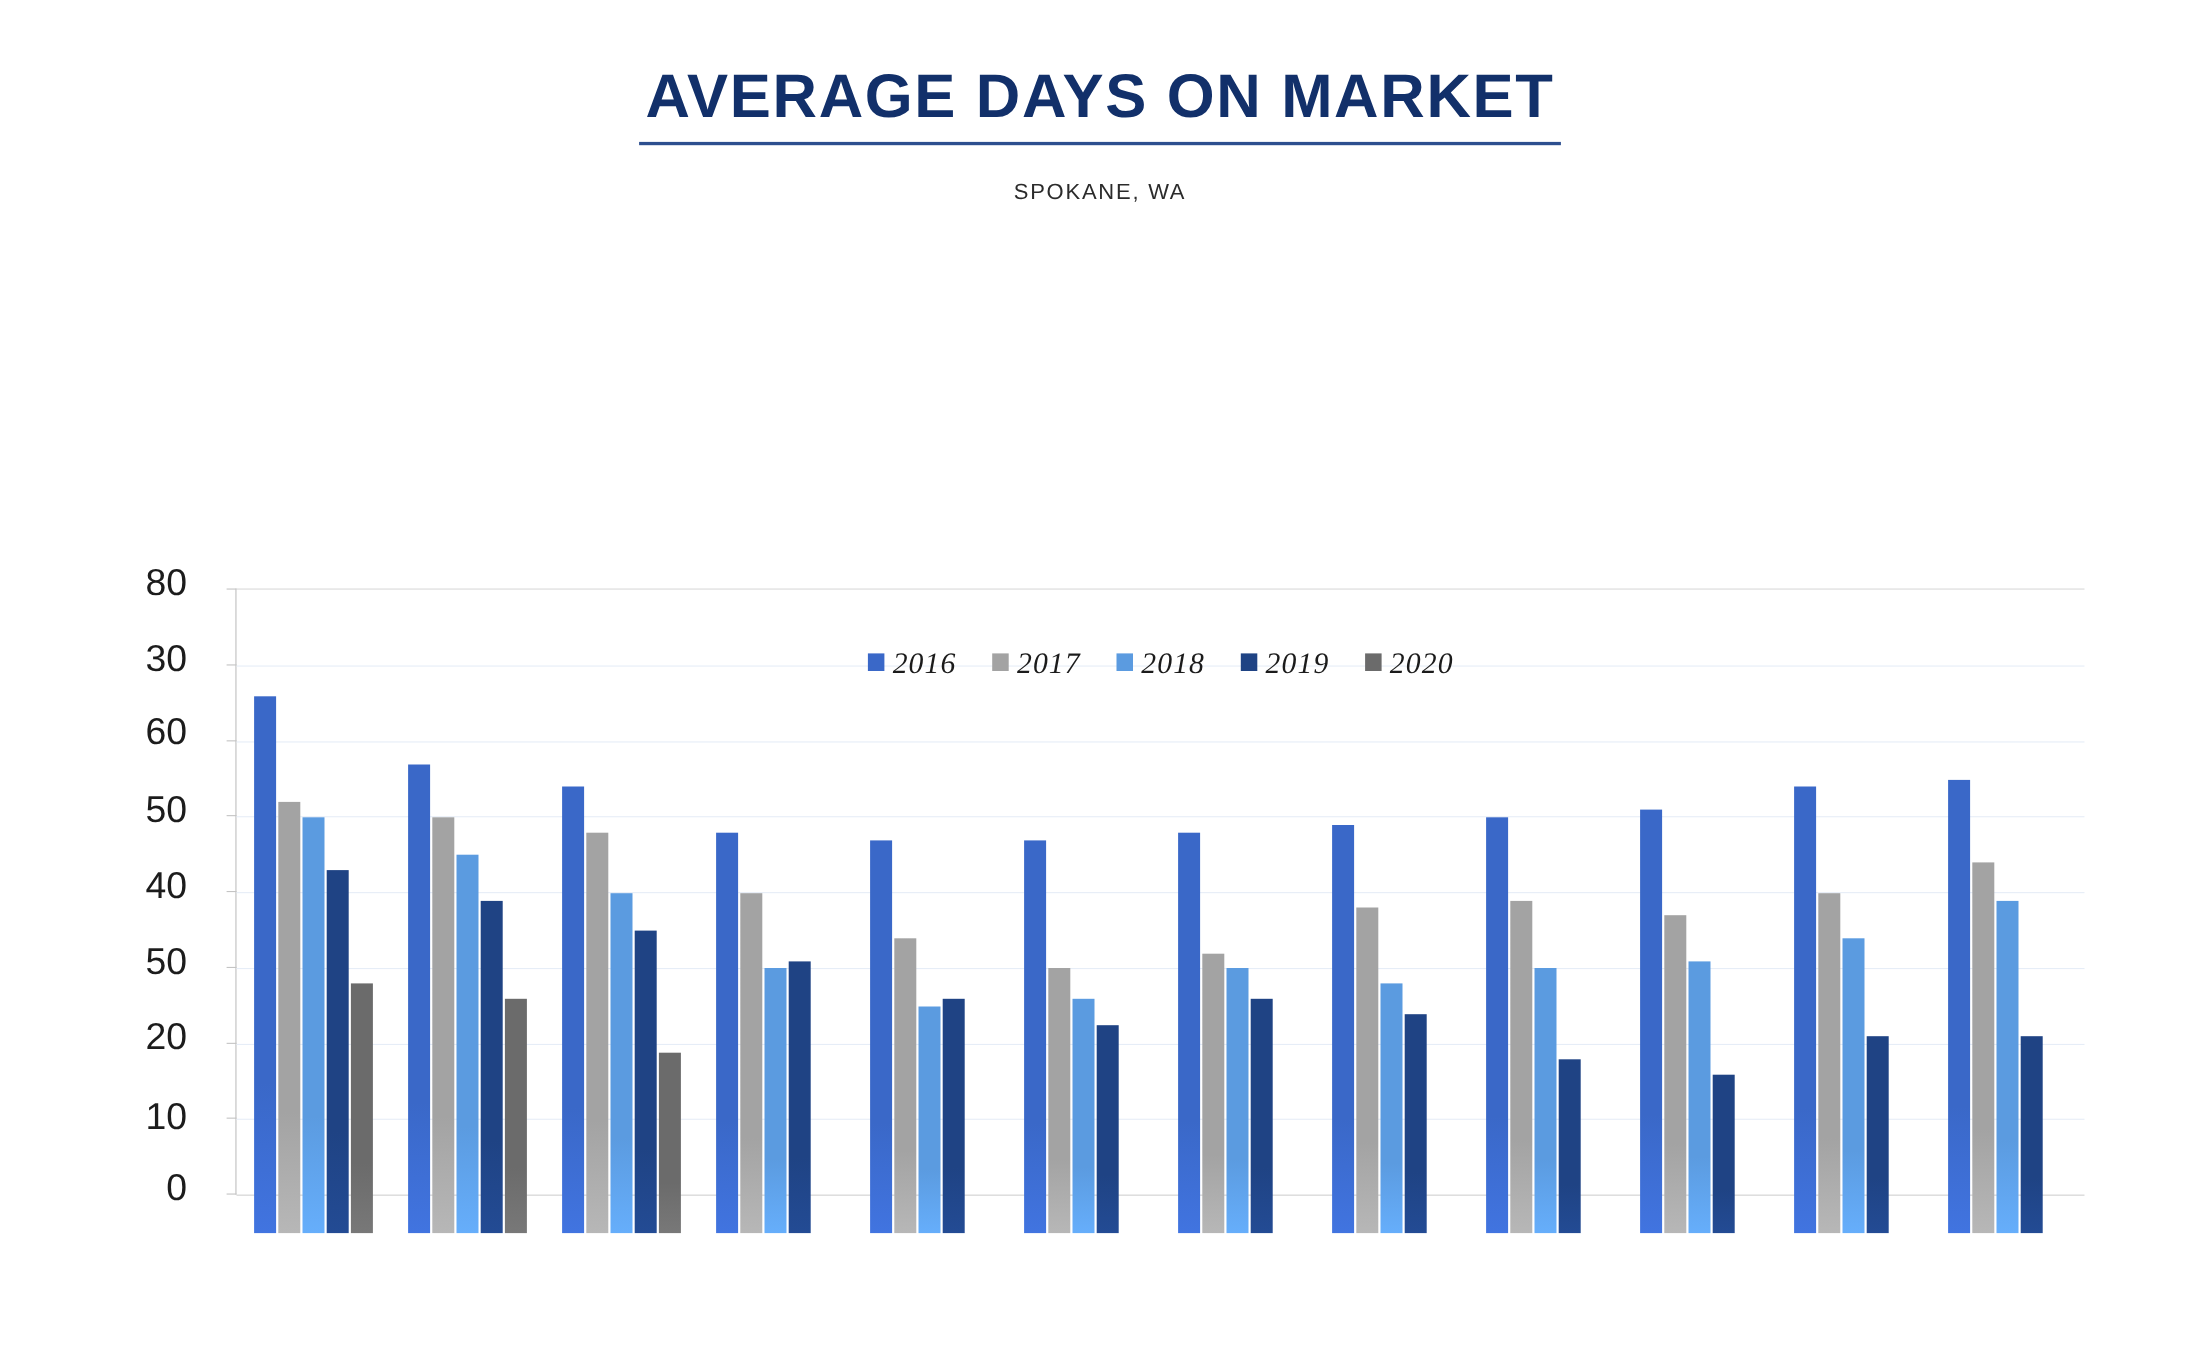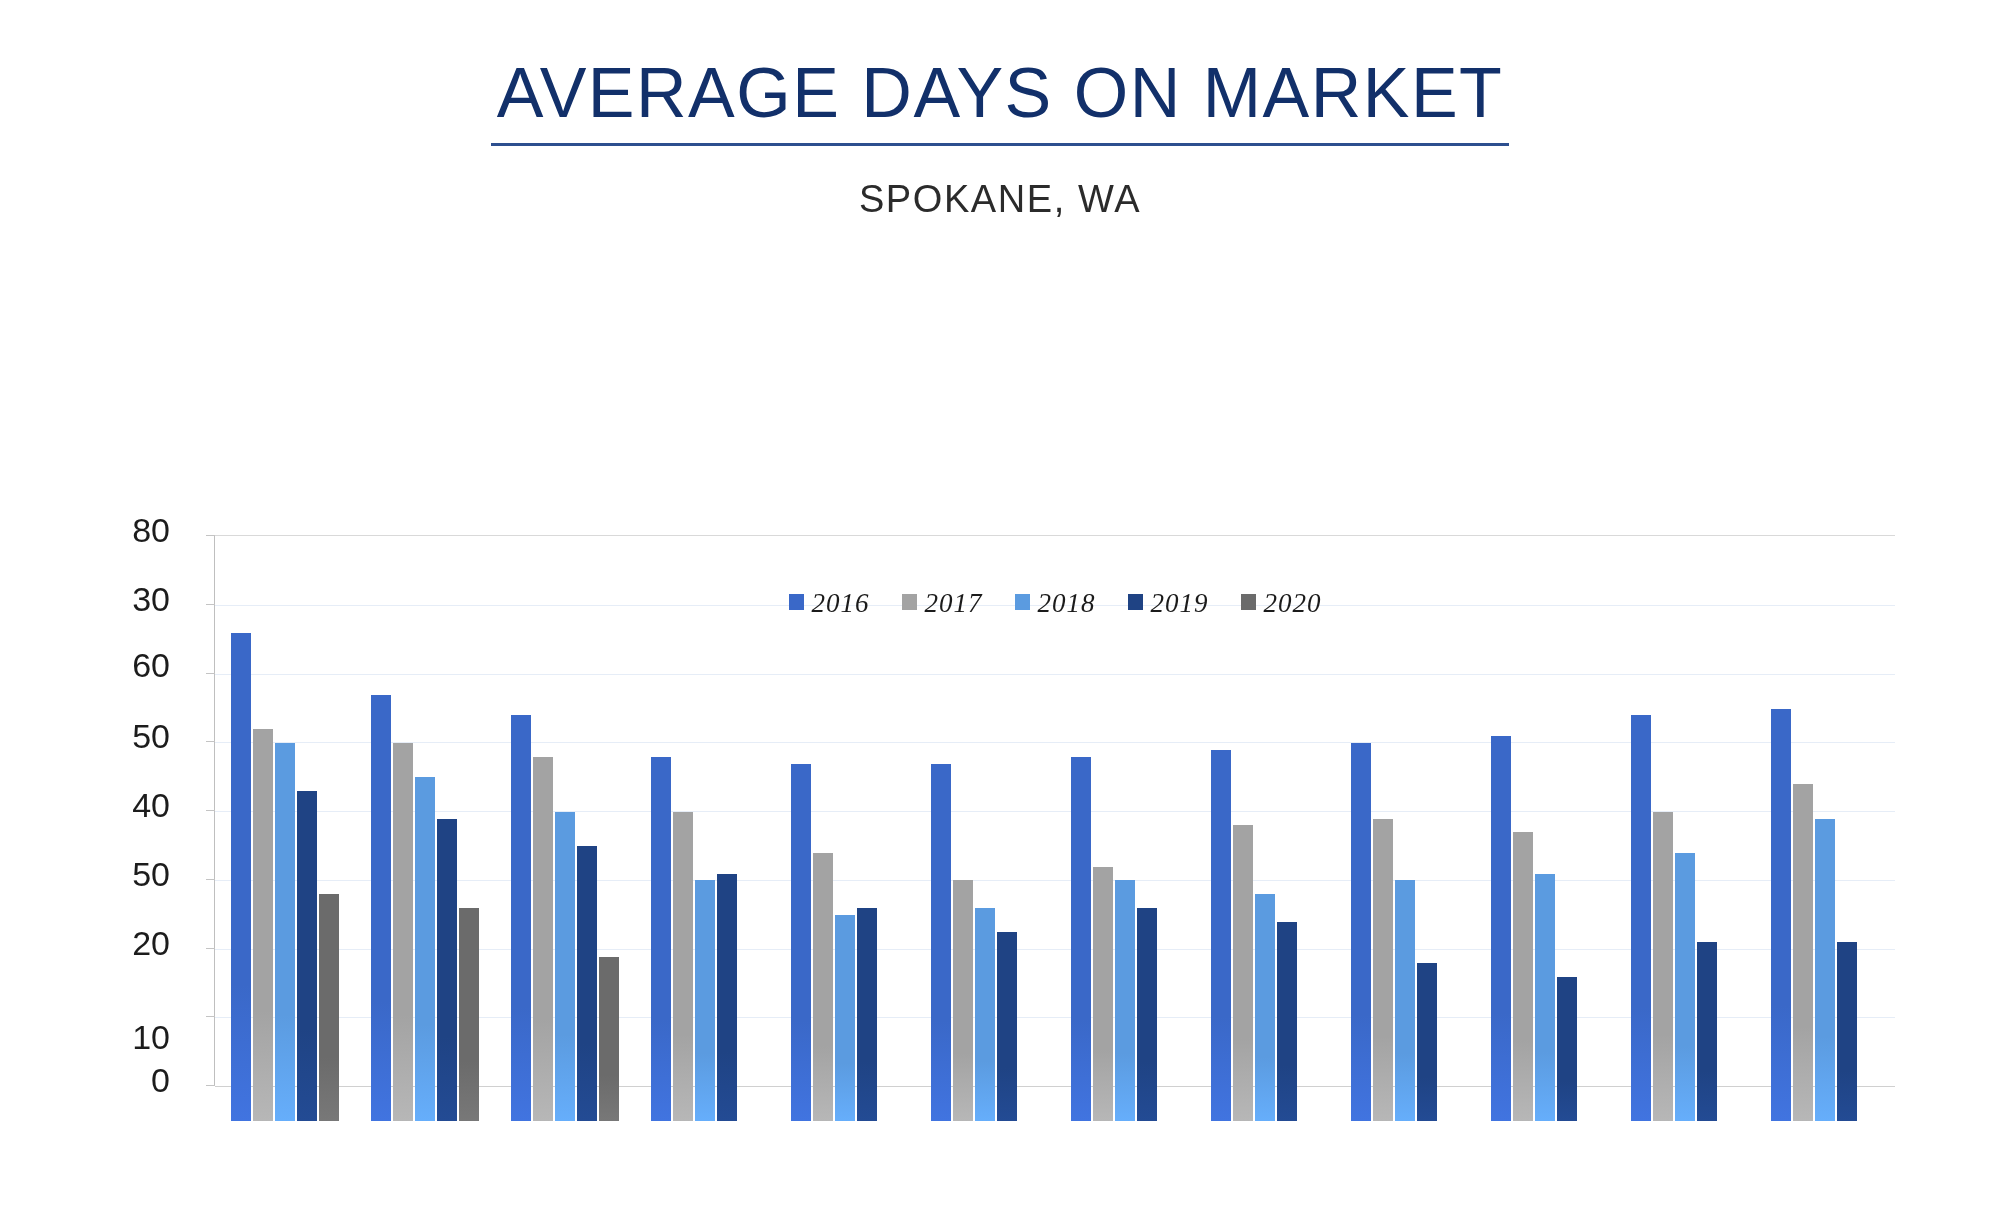--- a/index.html
+++ b/index.html
@@ -25,40 +25,40 @@
     box-sizing: border-box;
   }
   .title-wrap {
     display: inline-block;
     position: relative;
     padding: 0 6px 14px 6px;
     border-bottom: 3px solid #2d4f8f;
   }
   .main-title {
     font-family: "Liberation Sans", sans-serif;
-    font-size: 70px;
+    font-size: 56px;
     line-height: 1.02;
     letter-spacing: 1.5px;
-    font-weight: 400;
+    font-weight: 700;
     color: #12306a;
     white-space: nowrap;
     margin: 0;
   }
   .sub-title {
     font-family: "Liberation Sans", sans-serif;
     font-size: 52px;
     letter-spacing: 1px;
     font-weight: 400;
     color: #8ba0bd;
     margin: 46px 0 0 0;
     white-space: nowrap;
   }
   .city {
     font-family: "Liberation Sans", sans-serif;
-    font-size: 38px;
+    font-size: 20px;
     letter-spacing: 1.6px;
     font-weight: 400;
     color: #2b2b2b;
     margin: 32px 0 0 0;
     white-space: nowrap;
   }
   .pulled {
     font-family: "Liberation Serif", serif;
     font-style: italic;
     font-size: 22px;
@@ -309,18 +309,18 @@
       <div class="y-tick" style="top: 146px;">60</div>
       <div class="y-tick-mark" style="top: 172.5px;"></div>
       <div class="y-tick" style="top: 217.25px;">50</div>
       <div class="y-tick-mark" style="top: 241.25px;"></div>
       <div class="y-tick" style="top: 286px;">40</div>
       <div class="y-tick-mark" style="top: 310px;"></div>
       <div class="y-tick" style="top: 354.75px;">50</div>
       <div class="y-tick-mark" style="top: 378.75px;"></div>
       <div class="y-tick" style="top: 423.5px;">20</div>
       <div class="y-tick-mark" style="top: 447.5px;"></div>
-      <div class="y-tick" style="top: 518px;">10</div>
+      <div class="y-tick" style="top: 496px;">10</div>
       <div class="y-tick-mark" style="top: 516.25px;"></div>
       <div class="y-tick" style="top: 561px;">0</div>
       <div class="y-tick-mark" style="top: 585px;"></div>
     </div>
 </div>
 
 </body></html>

